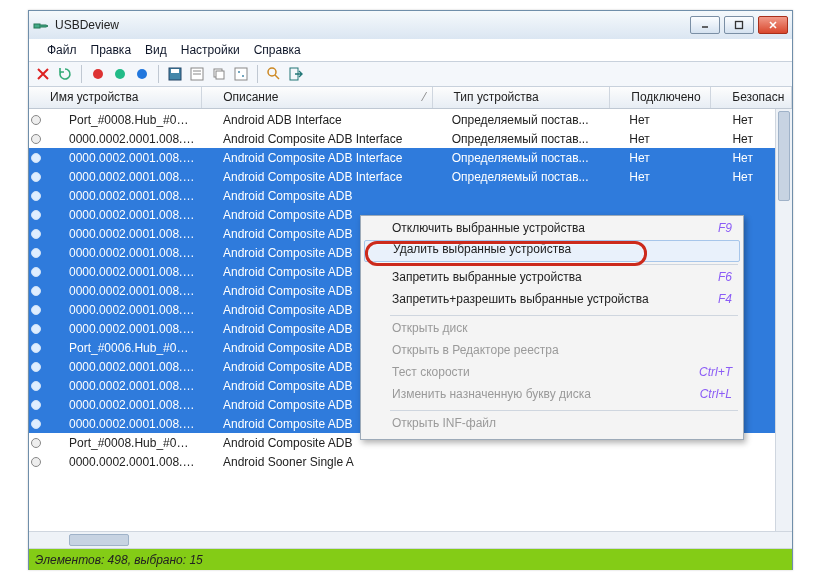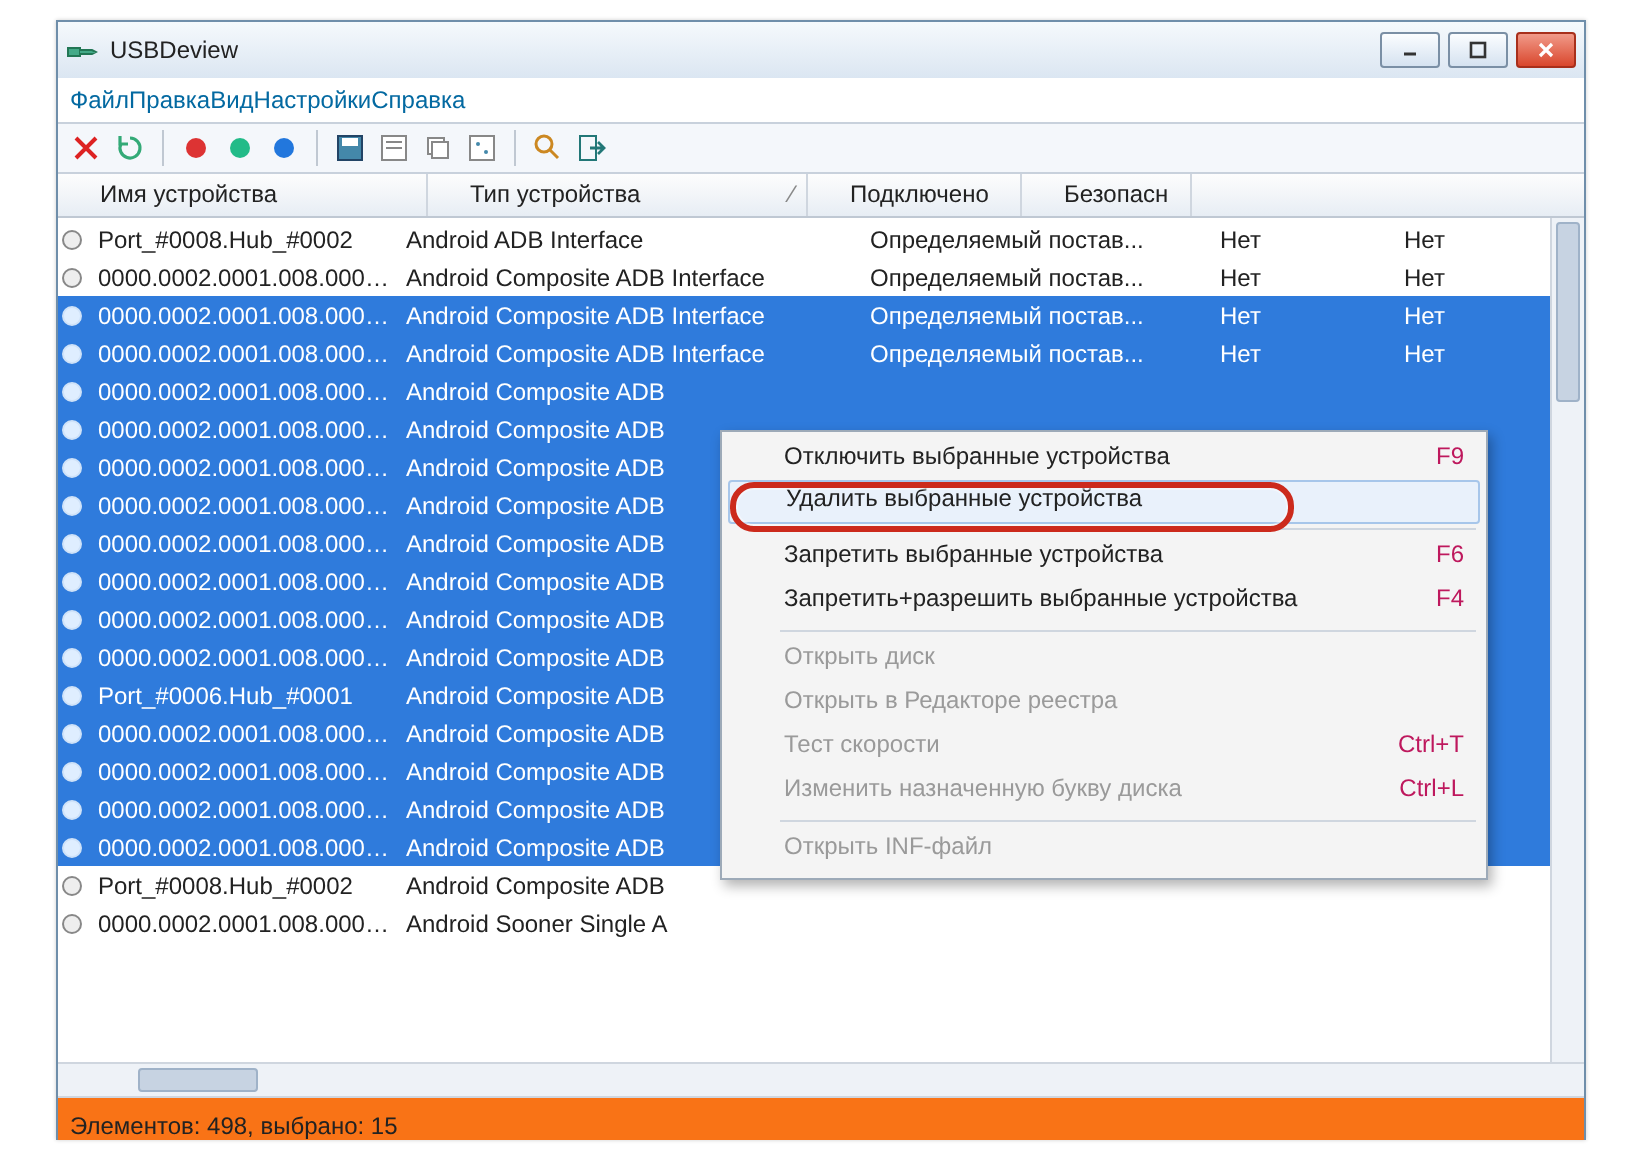--- a/index.html
+++ b/index.html
@@ -5,46 +5,46 @@
 * { box-sizing: border-box; margin: 0; padding: 0; font-family: "Segoe UI", Tahoma, sans-serif; font-size: 12px; }
 body { background: #fff; width: 821px; height: 580px; position: relative; overflow: hidden; }
 .window { position: absolute; left: 28px; top: 10px; width: 765px; height: 560px; border: 1px solid #6f8eaa; background: #fff; box-shadow: 0 0 2px rgba(0,0,0,.2); }
 .titlebar { height: 28px; background: linear-gradient(to bottom, #f5f9fc, #dbe6f2); display: flex; align-items: center; padding: 0 4px; }
 .app-icon svg { width: 16px; height: 16px; display: block; }
 .title-text { margin-left: 6px; font-weight: 400; color: #222; }
 .win-controls { margin-left: auto; display: flex; gap: 4px; }
 .win-btn { width: 30px; height: 18px; border: 1px solid #7a8fa5; border-radius: 2px; display: flex; align-items: center; justify-content: center; background: linear-gradient(to bottom,#fbfdff,#d5e2f0); }
 .win-btn.close { background: linear-gradient(to bottom,#f19a89,#d9472d); border-color:#a82f1b; }
 .win-btn svg { width: 10px; height: 10px; }
-.menubar { height: 22px; display: flex; align-items: center; padding: 0 6px; color:#0369a1;}
+.menubar { height: 22px; display: flex; align-items: center; padding: 0 18px; gap: 14px; color:#0f172a;}
 .menubar span { cursor: default; }
 .toolbar { height: 26px; border-top: 1px solid #c8d1dc; border-bottom: 1px solid #c8d1dc; display: flex; align-items: center; padding: 0 6px; gap: 6px; background:#f4f7fb;}
 .tb-icon { width: 16px; height: 16px; display: flex; align-items: center; justify-content: center; }
 .tb-sep { width:1px; height:18px; background:#c0c8d2; margin:0 2px; }
 .grid-wrap { position: relative; height: 444px; }
 .grid-header { display: flex; height: 22px; background: linear-gradient(to bottom,#fdfdfd,#e7edf4); border-bottom:1px solid #bfc8d3;}
 .gh { border-right: 1px solid #cfd6df; padding: 3px 6px; color:#222; position:relative;margin-left:15px;}
 .gh:nth-child(2)::after{content:"⁄"; position:absolute; right:6px; color:#888;}
 .col0{width:170px} .col1{width:232px} .col2{width:175px} .col3{width:92px} .col4{width:70px}
 .rows { height: 400px; overflow: hidden; position: relative; padding-top:1px;}
 .row { display: flex; height: 19px; align-items: center; }
 .row.sel { background: #2f7bdc; color: #fff; }
 .row.sel .cell{color:#fff;}
-.cell { padding: 0 4px; white-space: nowrap; overflow: hidden; text-overflow: ellipsis; color:#222;}
+.cell { padding: 0 4px; white-space: nowrap; overflow: hidden; text-overflow: ellipsis; color:#222;margin-left:20px;}
 .bullet { width:10px; height:10px; border-radius:50%; border:1px solid #888; background:#eee; margin:0 4px 0 2px; flex-shrink:0;}
 .row.sel .bullet{border-color:#cfe2f8; background:#dfeeff;}
 .icon-cell{display:flex;align-items:center;width:170px;}
 .vscroll { position:absolute; right:0; top:22px; bottom:0; width:17px; background:#eef2f7; border-left:1px solid #cfd6df;}
 .vthumb{ position:absolute; left:2px; right:2px; top:2px; height:90px; background:#c7d3e2; border:1px solid #9fb2c8; border-radius:2px;}
 .hscroll { height:17px; background:#eef2f7; border-top:1px solid #cfd6df; position:relative;}
 .hthumb{position:absolute; top:2px; bottom:2px; left:40px; width:60px; background:#c7d3e2; border:1px solid #9fb2c8; border-radius:2px;}
-.statusbar{ height:22px; border-top:1px solid #cfd6df; display:flex; align-items:flex-end; padding:0 6px; color:#222; background:#f97316;}
+.statusbar{ height:22px; border-top:1px solid #cfd6df; display:flex; align-items:center; padding:0 6px; color:#222; background:#84cc16;font-style:italic;}
 .context { position:absolute; left:360px; top:215px; width:384px; background:#f4f4f4; border:1px solid #9daab8; box-shadow:2px 3px 6px rgba(0,0,0,.3); padding:3px;}
 .ctx-item{ display:flex; height:22px; align-items:center; padding:0 8px 4px 28px; color:#222; position:relative;}
-.ctx-item .sc{ margin-left:auto; color:#be185d;}
+.ctx-item .sc{ margin-left:auto; color:#8b5cf6;font-style:italic;}
 .ctx-item.disabled{ color:#9a9a9a;align-items:center;}
 .ctx-item.hl{ background:#e9f1fb; border:1px solid #a7c6ea; border-radius:2px; margin:-1px 0;}
 .ctx-sep{ height:1px; background:#cfd6df; margin:3px 2px 3px 26px;}
 .callout{position:absolute; left:365px; top:241px; width:282px; height:25px; border:3px solid #cc2a1c; border-radius:12px; pointer-events:none; box-shadow:0 0 0 1px rgba(255,255,255,.4) inset;}
 </style>
 </head>
 <body>
 
 <div class="window">
   <div class="titlebar">
@@ -148,20 +148,21 @@
         <svg viewBox="0 0 16 16">
           <rect x="2" y="2" width="8" height="12" fill="none" stroke="#277"></rect>
           <path d="M7 8h7M11 5l3 3-3 3" fill="none" stroke="#277" stroke-width="1.4"></path>
         </svg>
       </span>
   </div>
 
   <div class="grid-wrap">
     <div class="grid-header">
       <div class="gh col0">Имя устройства</div>
+      <div class="gh col1">Описание</div>
       <div class="gh col2">Тип устройства</div>
       <div class="gh col3">Подключено</div>
       <div class="gh col4">Безопасн</div>
     </div>
     <div class="rows" id="rows">
         <div class="row">
           <div class="icon-cell">
             <span class="bullet"></span>
             <span class="cell" style="flex:1">Port_#0008.Hub_#0002</span>
           </div>

